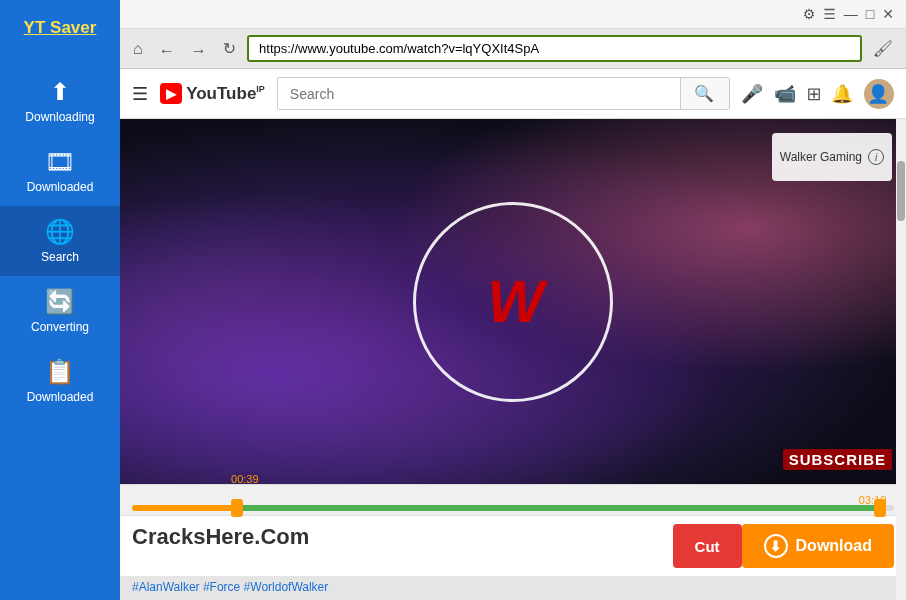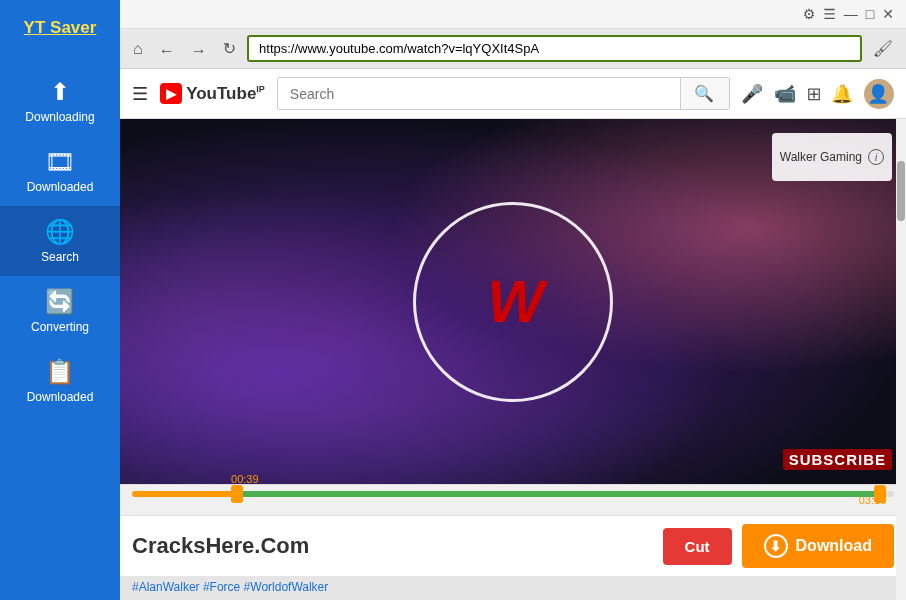--- a/index.html
+++ b/index.html
@@ -251,21 +251,21 @@
     .trim-area {
       background: #f0f0f0;
       padding: 6px 0 4px 0;
       border-top: 1px solid #ddd;
     }
     .timeline-bar {
       position: relative;
       height: 20px;
       margin: 0 12px;
       display: flex;
-      align-items: flex-start;
+      align-items: flex-end;
     }
     .timeline-track {
       width: 100%;
       height: 6px;
       background: #ddd;
       border-radius: 3px;
       position: relative;
     }
     .timeline-progress {
       position: absolute;
@@ -299,25 +299,24 @@
       font-size: 11px;
       color: #f90;
       top: -18px;
     }
     .time-start { left: 13%; }
     .time-end { right: 1%; margin-top: 21px; }
 
     
     .bottom-bar {
       display: flex;
-      align-items: center;
       padding: 8px 12px;
       background: white;
       border-top: 1px solid #e0e0e0;
-      gap: 10px;
+      gap: 0;
     }
     .watermark-text {
       flex: 1;
       font-size: 22px;
       font-weight: bold;
       color: #333;
     }
     .cut-btn {
       background: #e53935;
       color: white;

